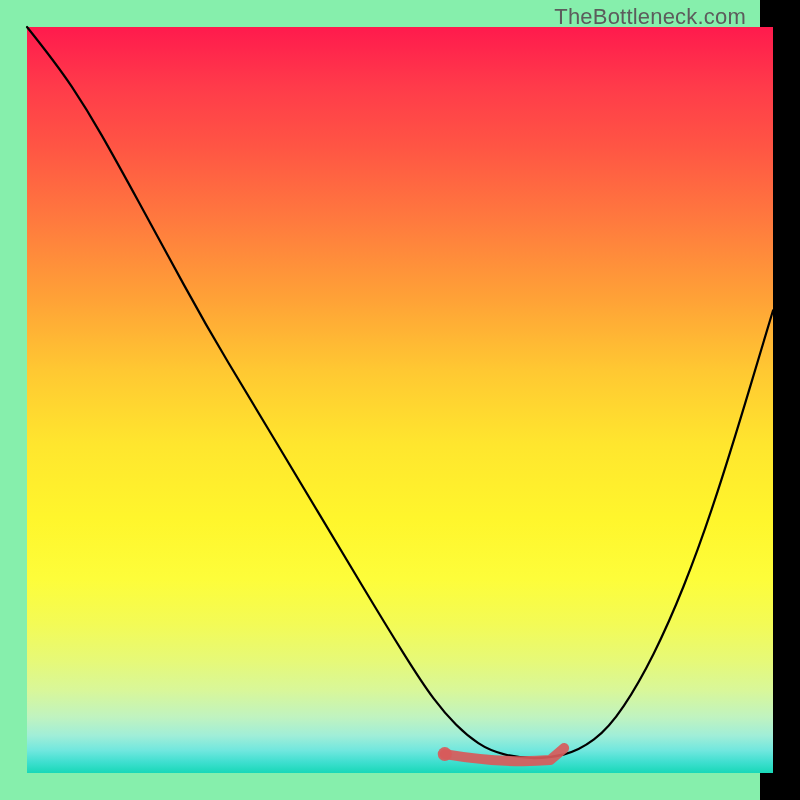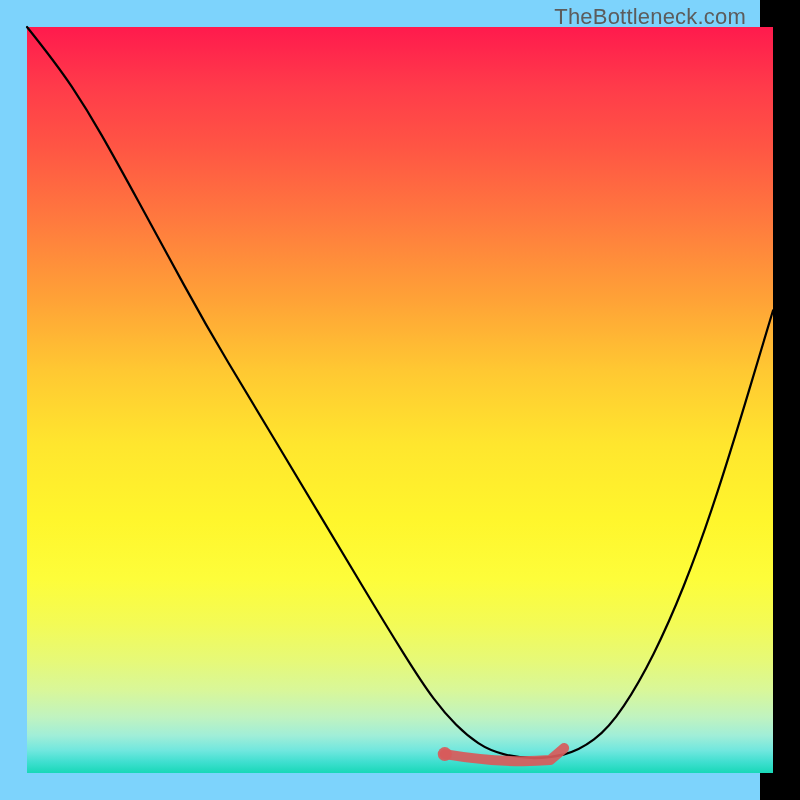--- a/index.html
+++ b/index.html
@@ -1,21 +1,21 @@
 <!DOCTYPE html>
 <html><head>
 <meta charset="utf-8">
 <style>
   * { margin: 0; padding: 0; box-sizing: border-box; }
   html, body { width: 800px; height: 800px; overflow: hidden; background: #000; }
   .stage {
     position: relative;
     width: 760px;
     height: 800px;
-    background: #7dd3fc;
+    background: #86efac;
   }
   .plot-area {
     position: absolute;
     left: 27px;
     top: 27px;
     width: 746px;
     height: 746px;
     background: linear-gradient(to bottom,
       #ff1a4d 0%,
       #ff3b4a 8%,

